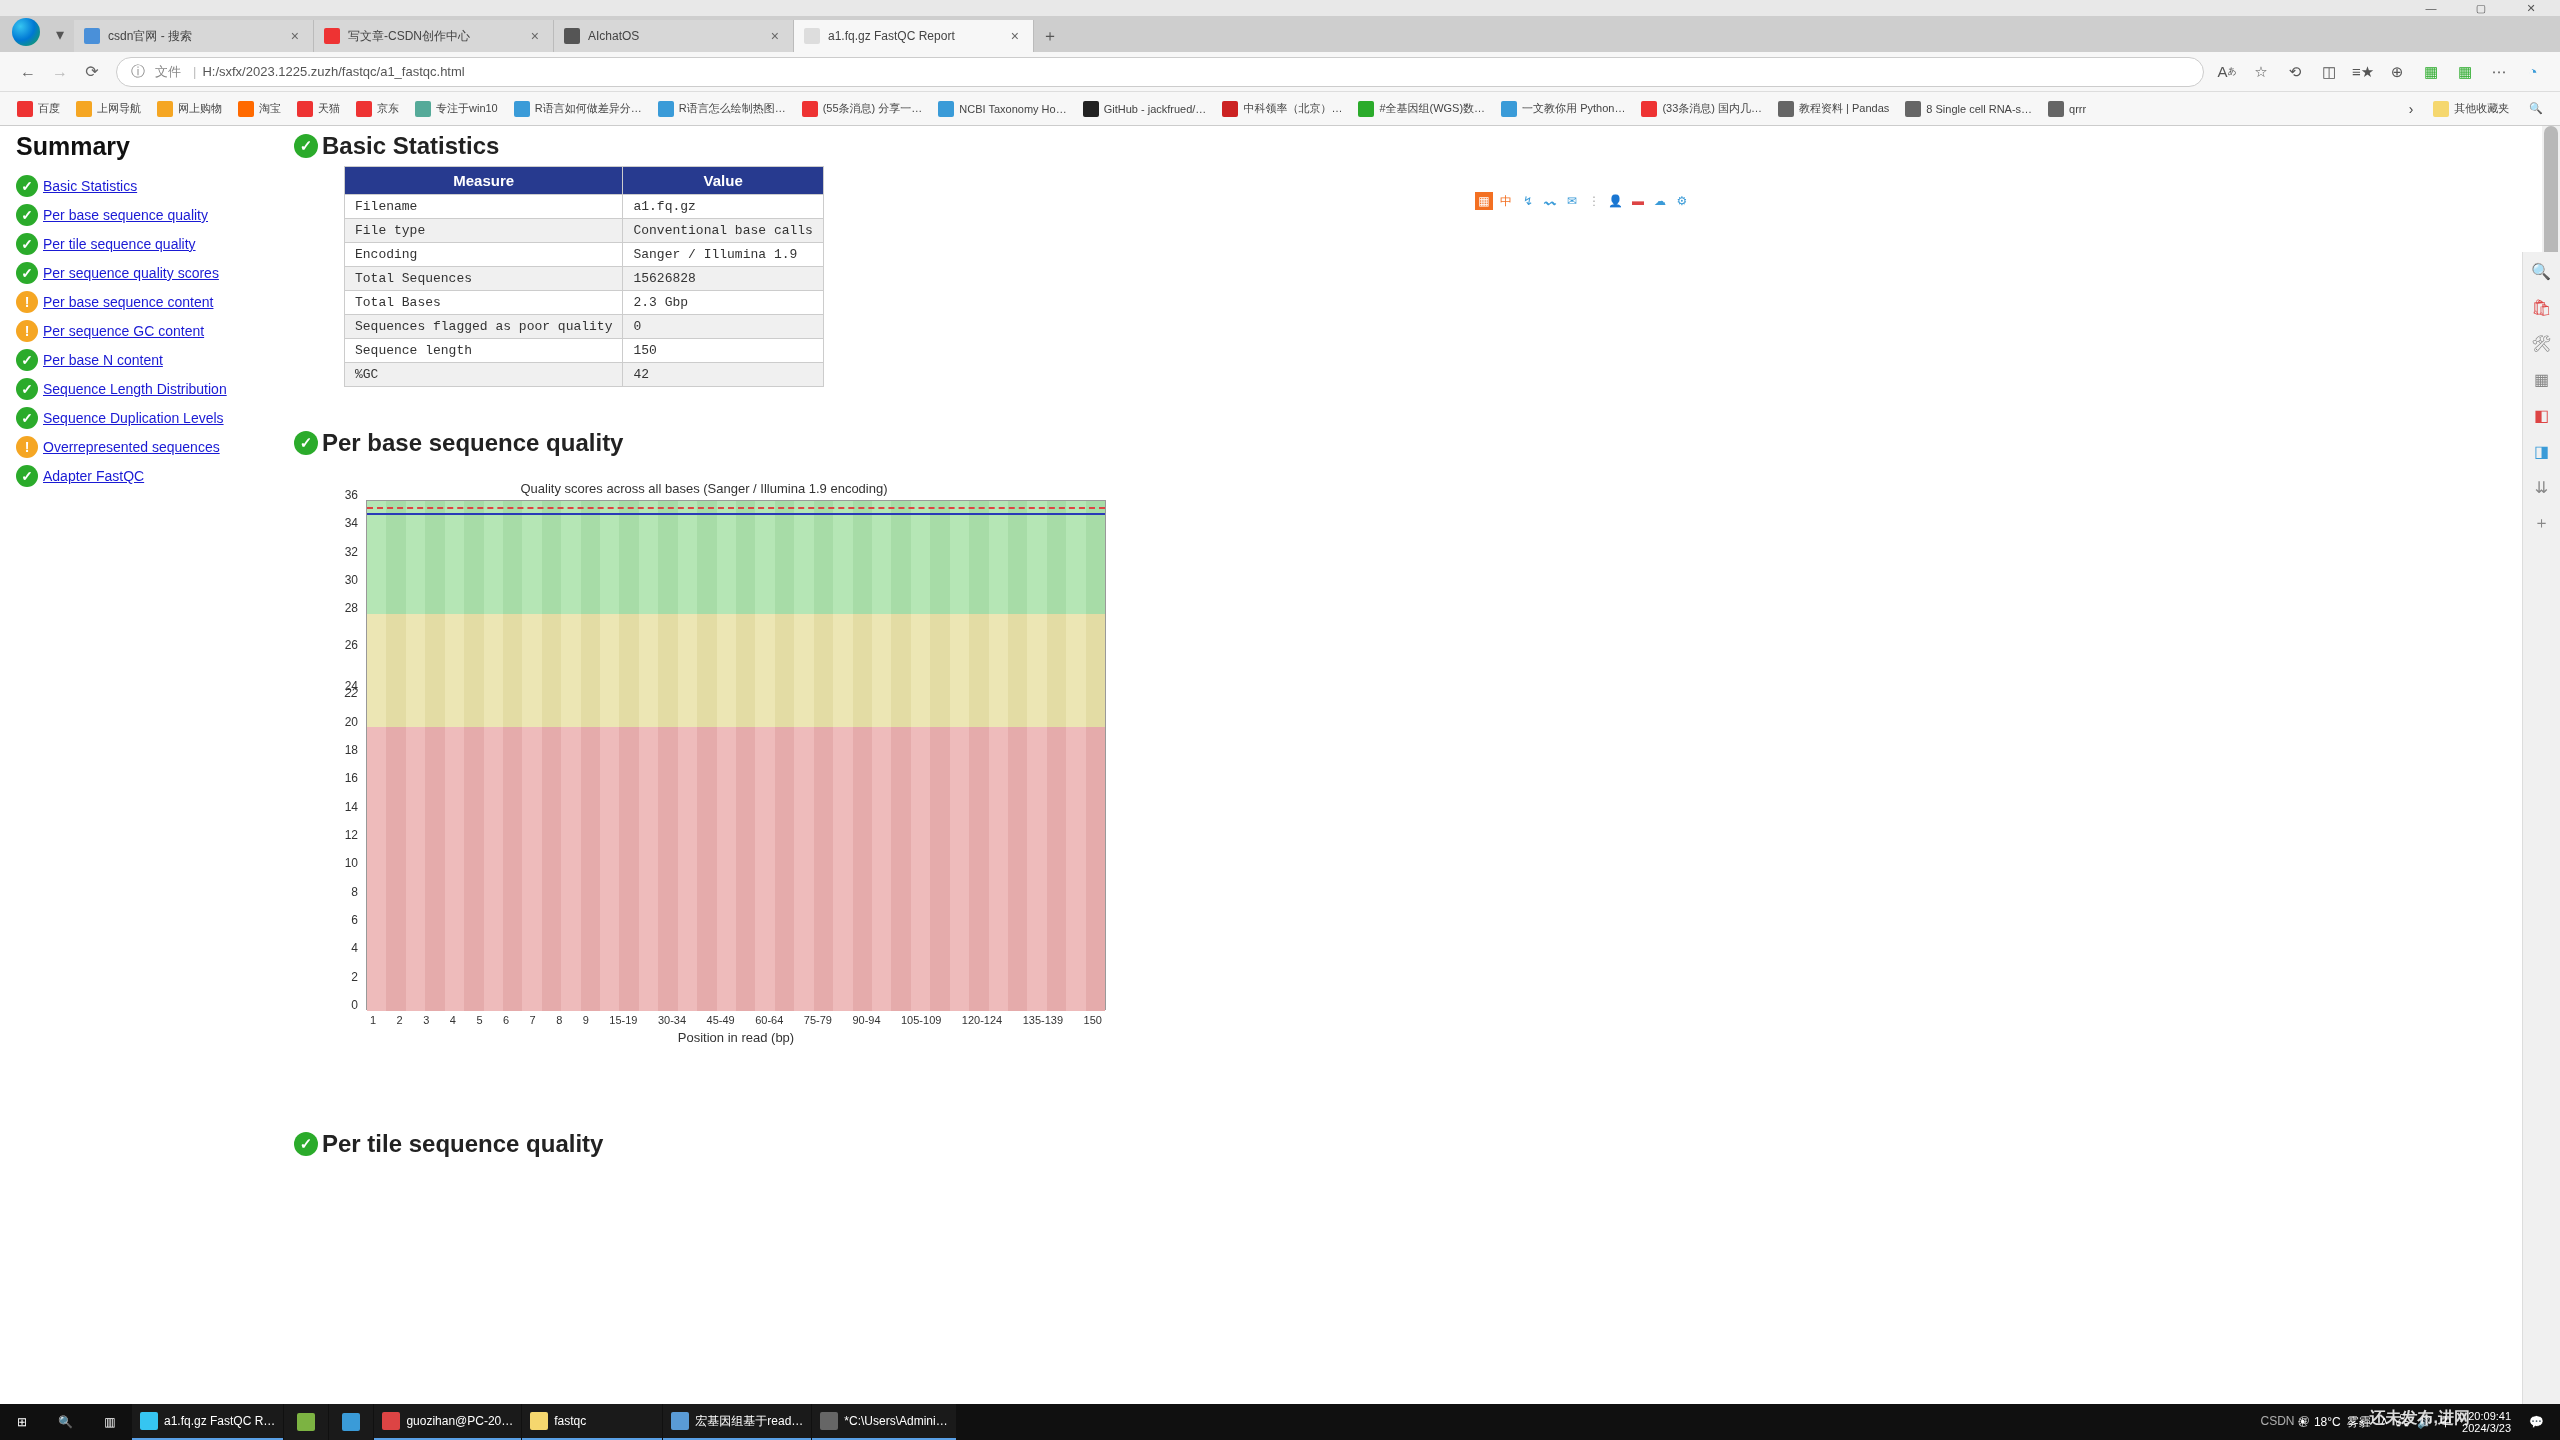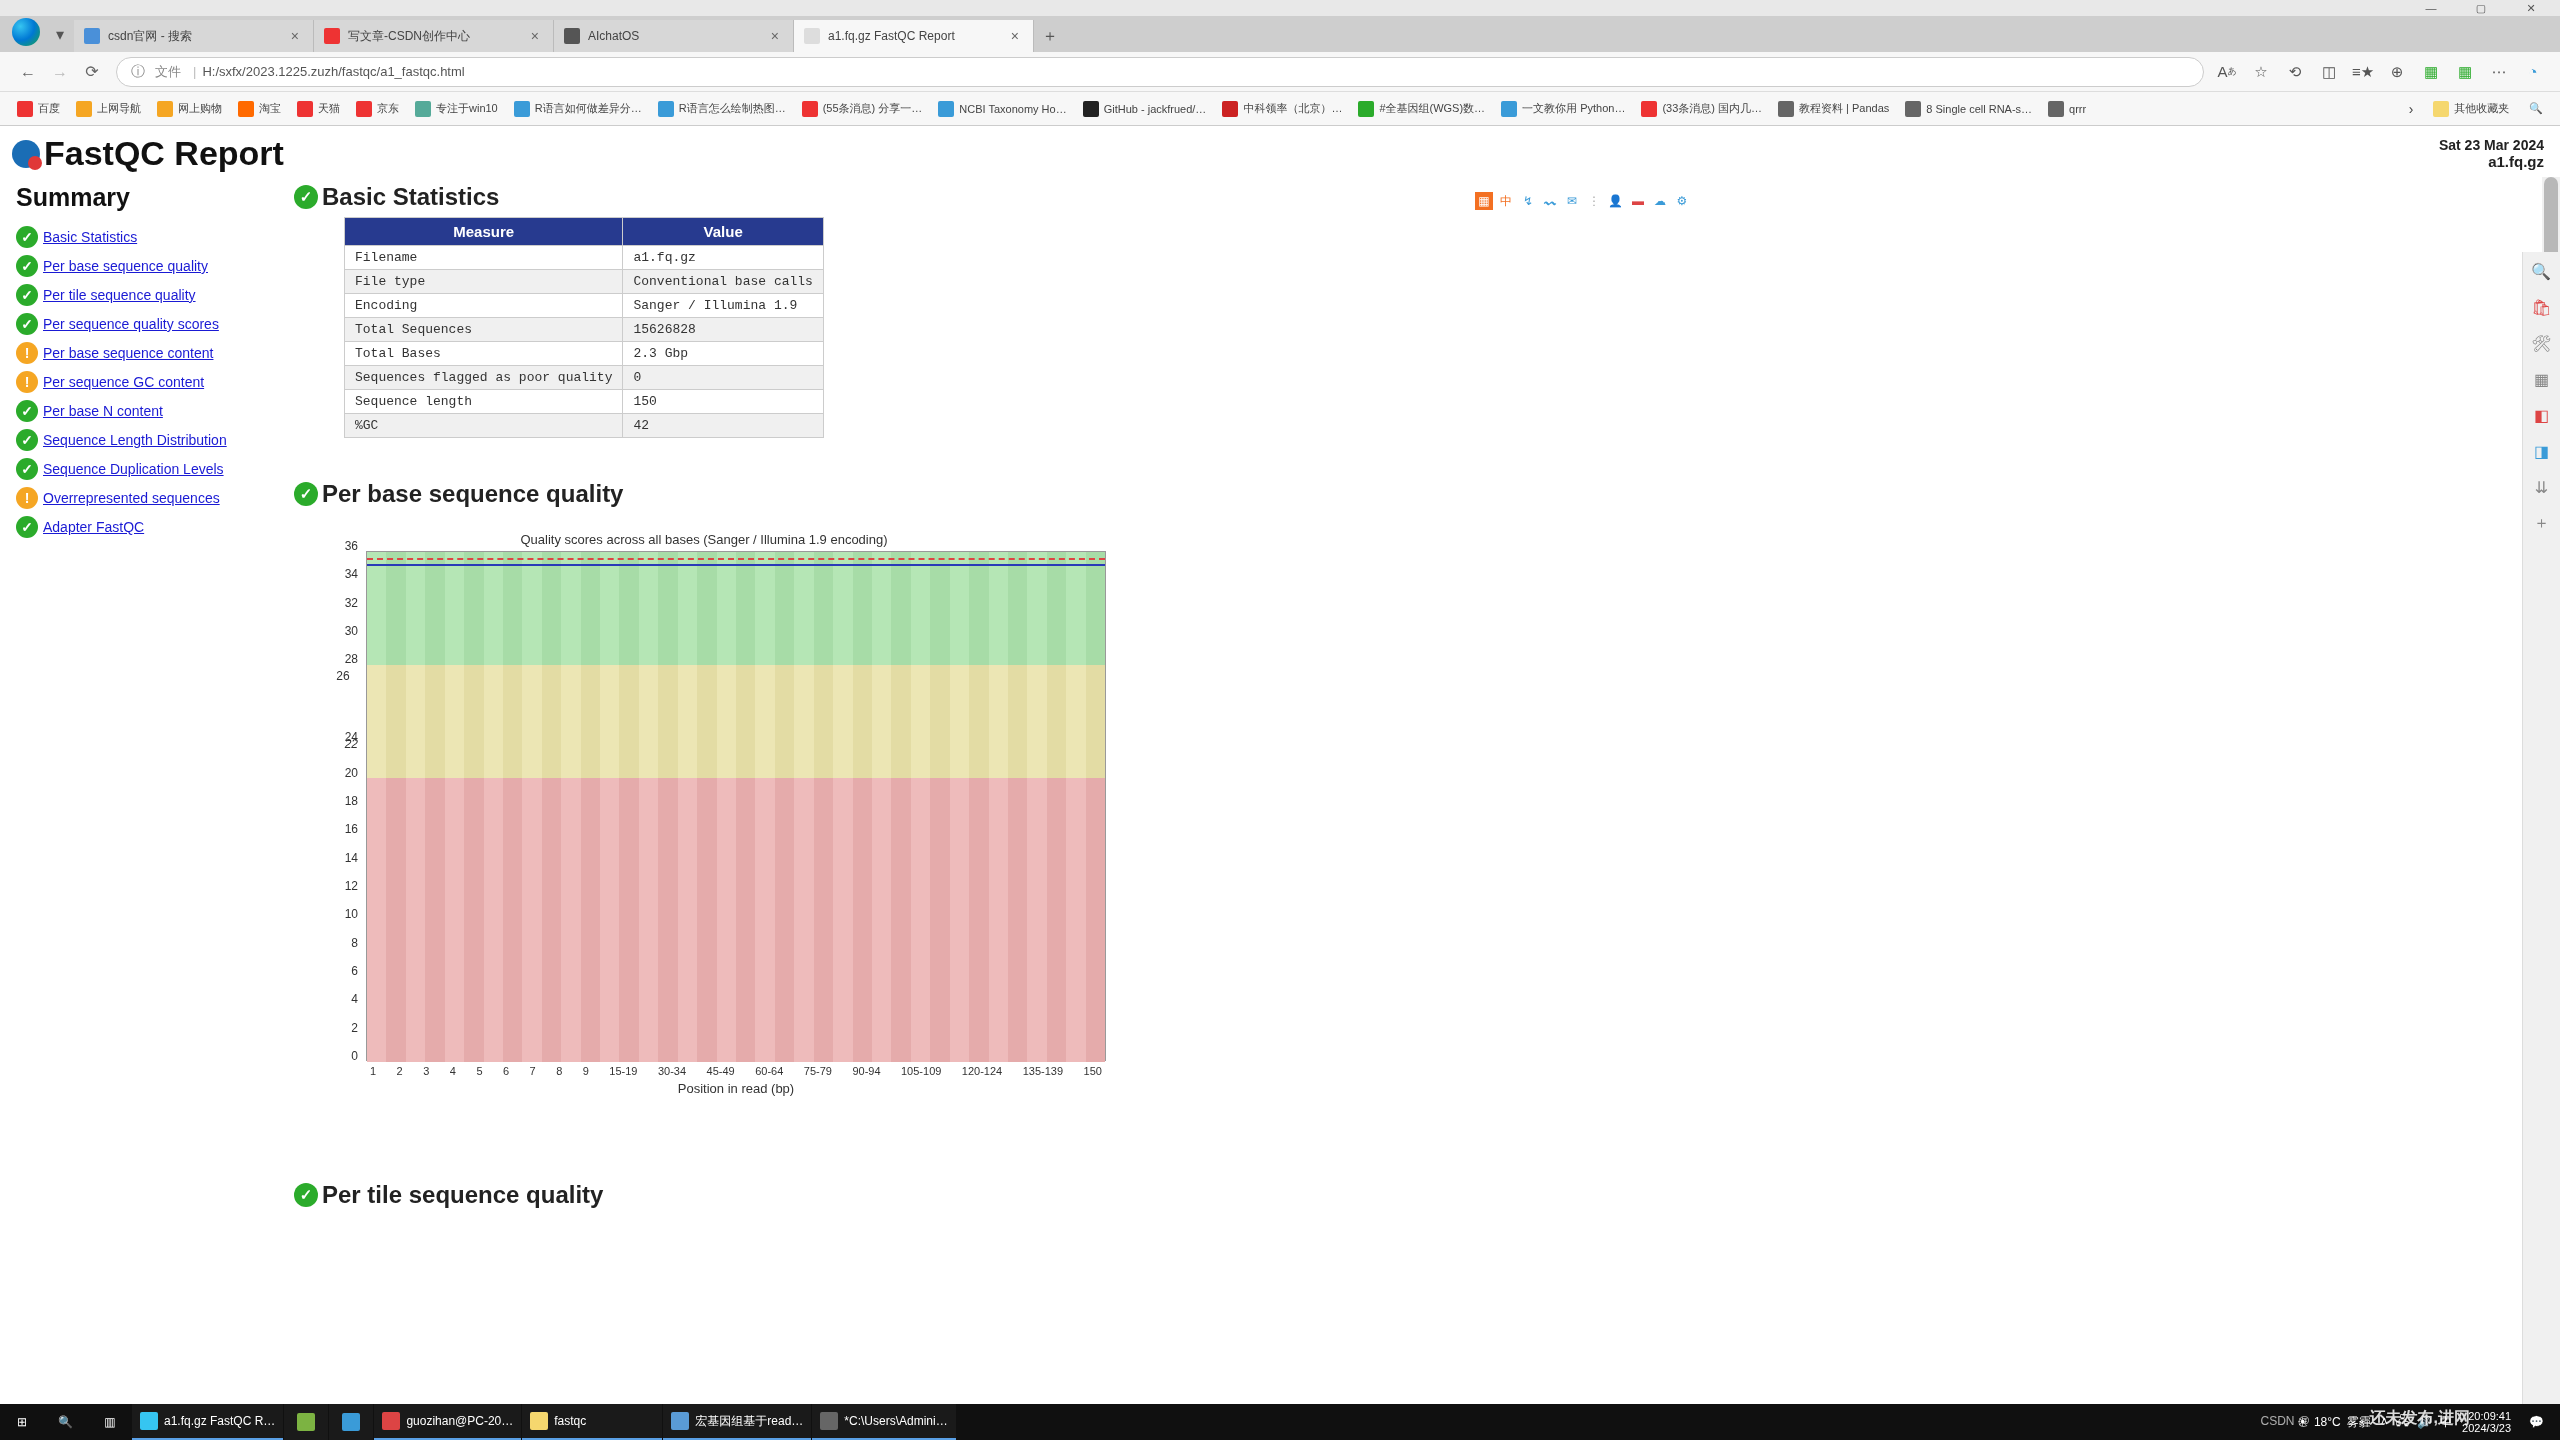--- a/index.html
+++ b/index.html
@@ -252,30 +252,20 @@
       </div>
     <div class="bm">
       <span class="bico" style="background:#f5d76e"></span>
       <span>其他收藏夹</span>
     </div>
     <div class="bm">🔍</div>
   </div>
 </div>
 
 <div class="page">
-  <div class="fastqc-header">
-    <div class="fastqc-title">
-      <div class="fastqc-logo"></div>
-      <span>FastQC Report</span>
-    </div>
-    <div class="header-right">
-      <div>Sat 23 Mar 2024</div>
-      <div class="filename">a1.fq.gz</div>
-    </div>
-  </div>
 
   <div class="toolbar-icons">
     <span style="background:#f37022;color:#fff">▦</span>
     <span style="color:#f37022">中</span>
     <span style="color:#3a9bd8">↯</span>
     <span style="color:#3a9bd8">〰</span>
     <span style="color:#3a9bd8">✉</span>
     <span style="color:#aaa">⋮</span>
     <span style="color:#3a9bd8">👤</span>
     <span style="color:#d44">▬</span>
@@ -400,21 +390,21 @@
                 <div class="y-tick" style="top: 419px;">6</div>
                 <div class="y-tick" style="top: 390.667px;">8</div>
                 <div class="y-tick" style="top: 362.333px;">10</div>
                 <div class="y-tick" style="top: 334px;">12</div>
                 <div class="y-tick" style="top: 305.667px;">14</div>
                 <div class="y-tick" style="top: 277.333px;">16</div>
                 <div class="y-tick" style="top: 249px;">18</div>
                 <div class="y-tick" style="top: 220.667px;">20</div>
                 <div class="y-tick" style="top: 192.333px; font-style: italic;">22</div>
                 <div class="y-tick" style="top: 164px; margin-top: 21px;">24</div>
-                <div class="y-tick" style="top: 124px; text-align: center;">26</div>
+                <div class="y-tick" style="top: 144px;">26</div>
                 <div class="y-tick" style="top: 107.333px;">28</div>
                 <div class="y-tick" style="top: 79px;">30</div>
                 <div class="y-tick" style="top: 50.6667px;">32</div>
                 <div class="y-tick" style="top: 22.3333px;">34</div>
                 <div class="y-tick" style="top: -6px;">36</div>
               </div>
             <div class="plot-area">
               <div class="zone zone-green" id="zone-green">
                   <div class="stripe"></div>
                   <div class="stripe"></div>

